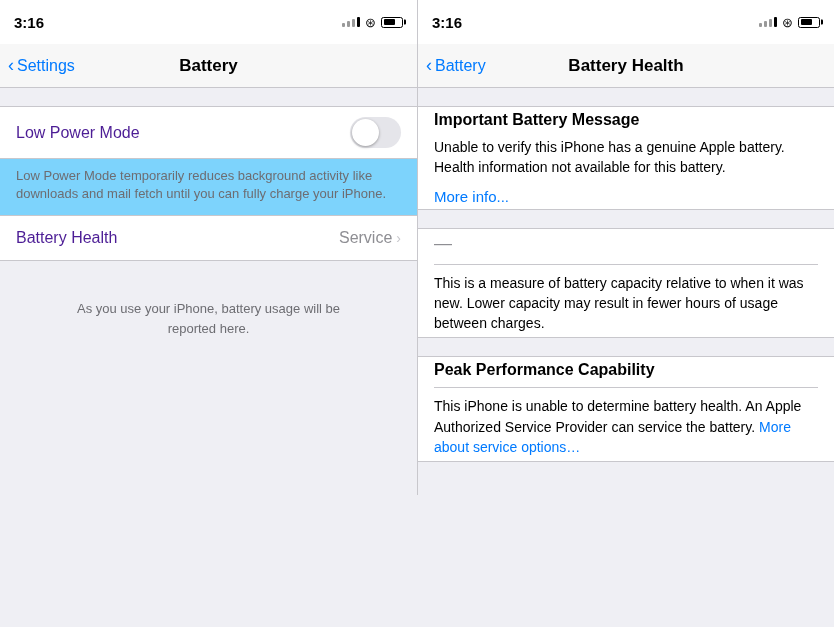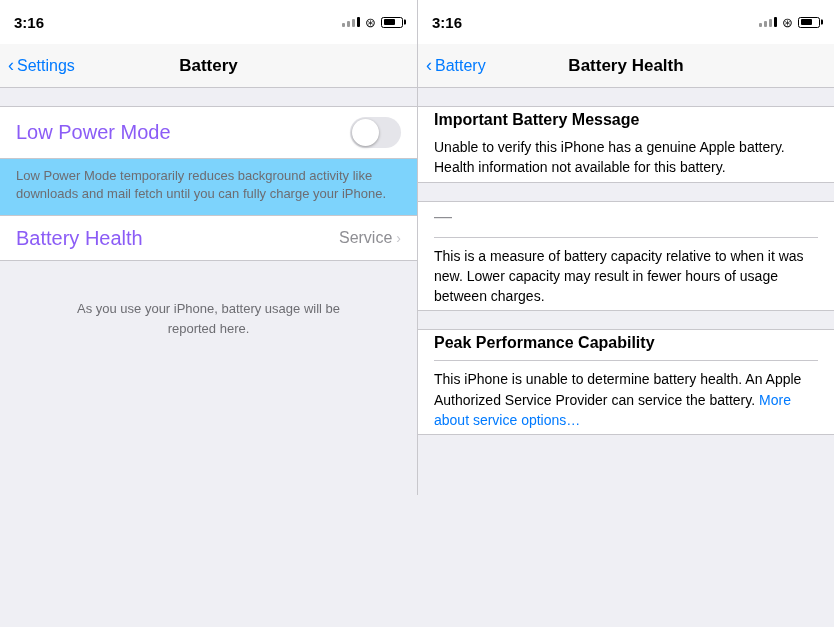--- a/index.html
+++ b/index.html
@@ -140,22 +140,22 @@
       justify-content: space-between;
       padding: 10px 16px;
       background: #fff;
       border-bottom: 1px solid #e0e0e5;
       min-height: 44px;
     }
     .list-cell:last-child {
       border-bottom: none;
     }
     .cell-label {
-      font-size: 20px;
-      color: #8b5cf6;
+      font-size: 16px;
+      color: #4c1d95;
     }
     .cell-right {
       display: flex;
       align-items: center;
       gap: 4px;
       color: #8e8e93;
       font-size: 16px;
       margin-left: 32px;
     }
     .cell-chevron {
@@ -370,20 +370,21 @@
       <span>Battery</span>
     </div>
     <span class="nav-title">Battery Health</span>
   </div>
 
   <div class="right-spacer"></div>
 
   <div class="content-section">
     <div class="important-title">Important Battery Message</div>
     <p class="content-body">Unable to verify this iPhone has a genuine Apple battery. Health information not available for this battery.</p>
+    <a class="more-info-link">More info...</a>
   </div>
 
   <div class="right-spacer"></div>
 
   <div class="content-section">
     <div class="capacity-header">
       <span class="capacity-dash">—</span>
     </div>
     <div class="divider-line" style="margin-top:10px;"></div>
     <p class="capacity-desc">This is a measure of battery capacity relative to when it was new. Lower capacity may result in fewer hours of usage between charges.</p>

